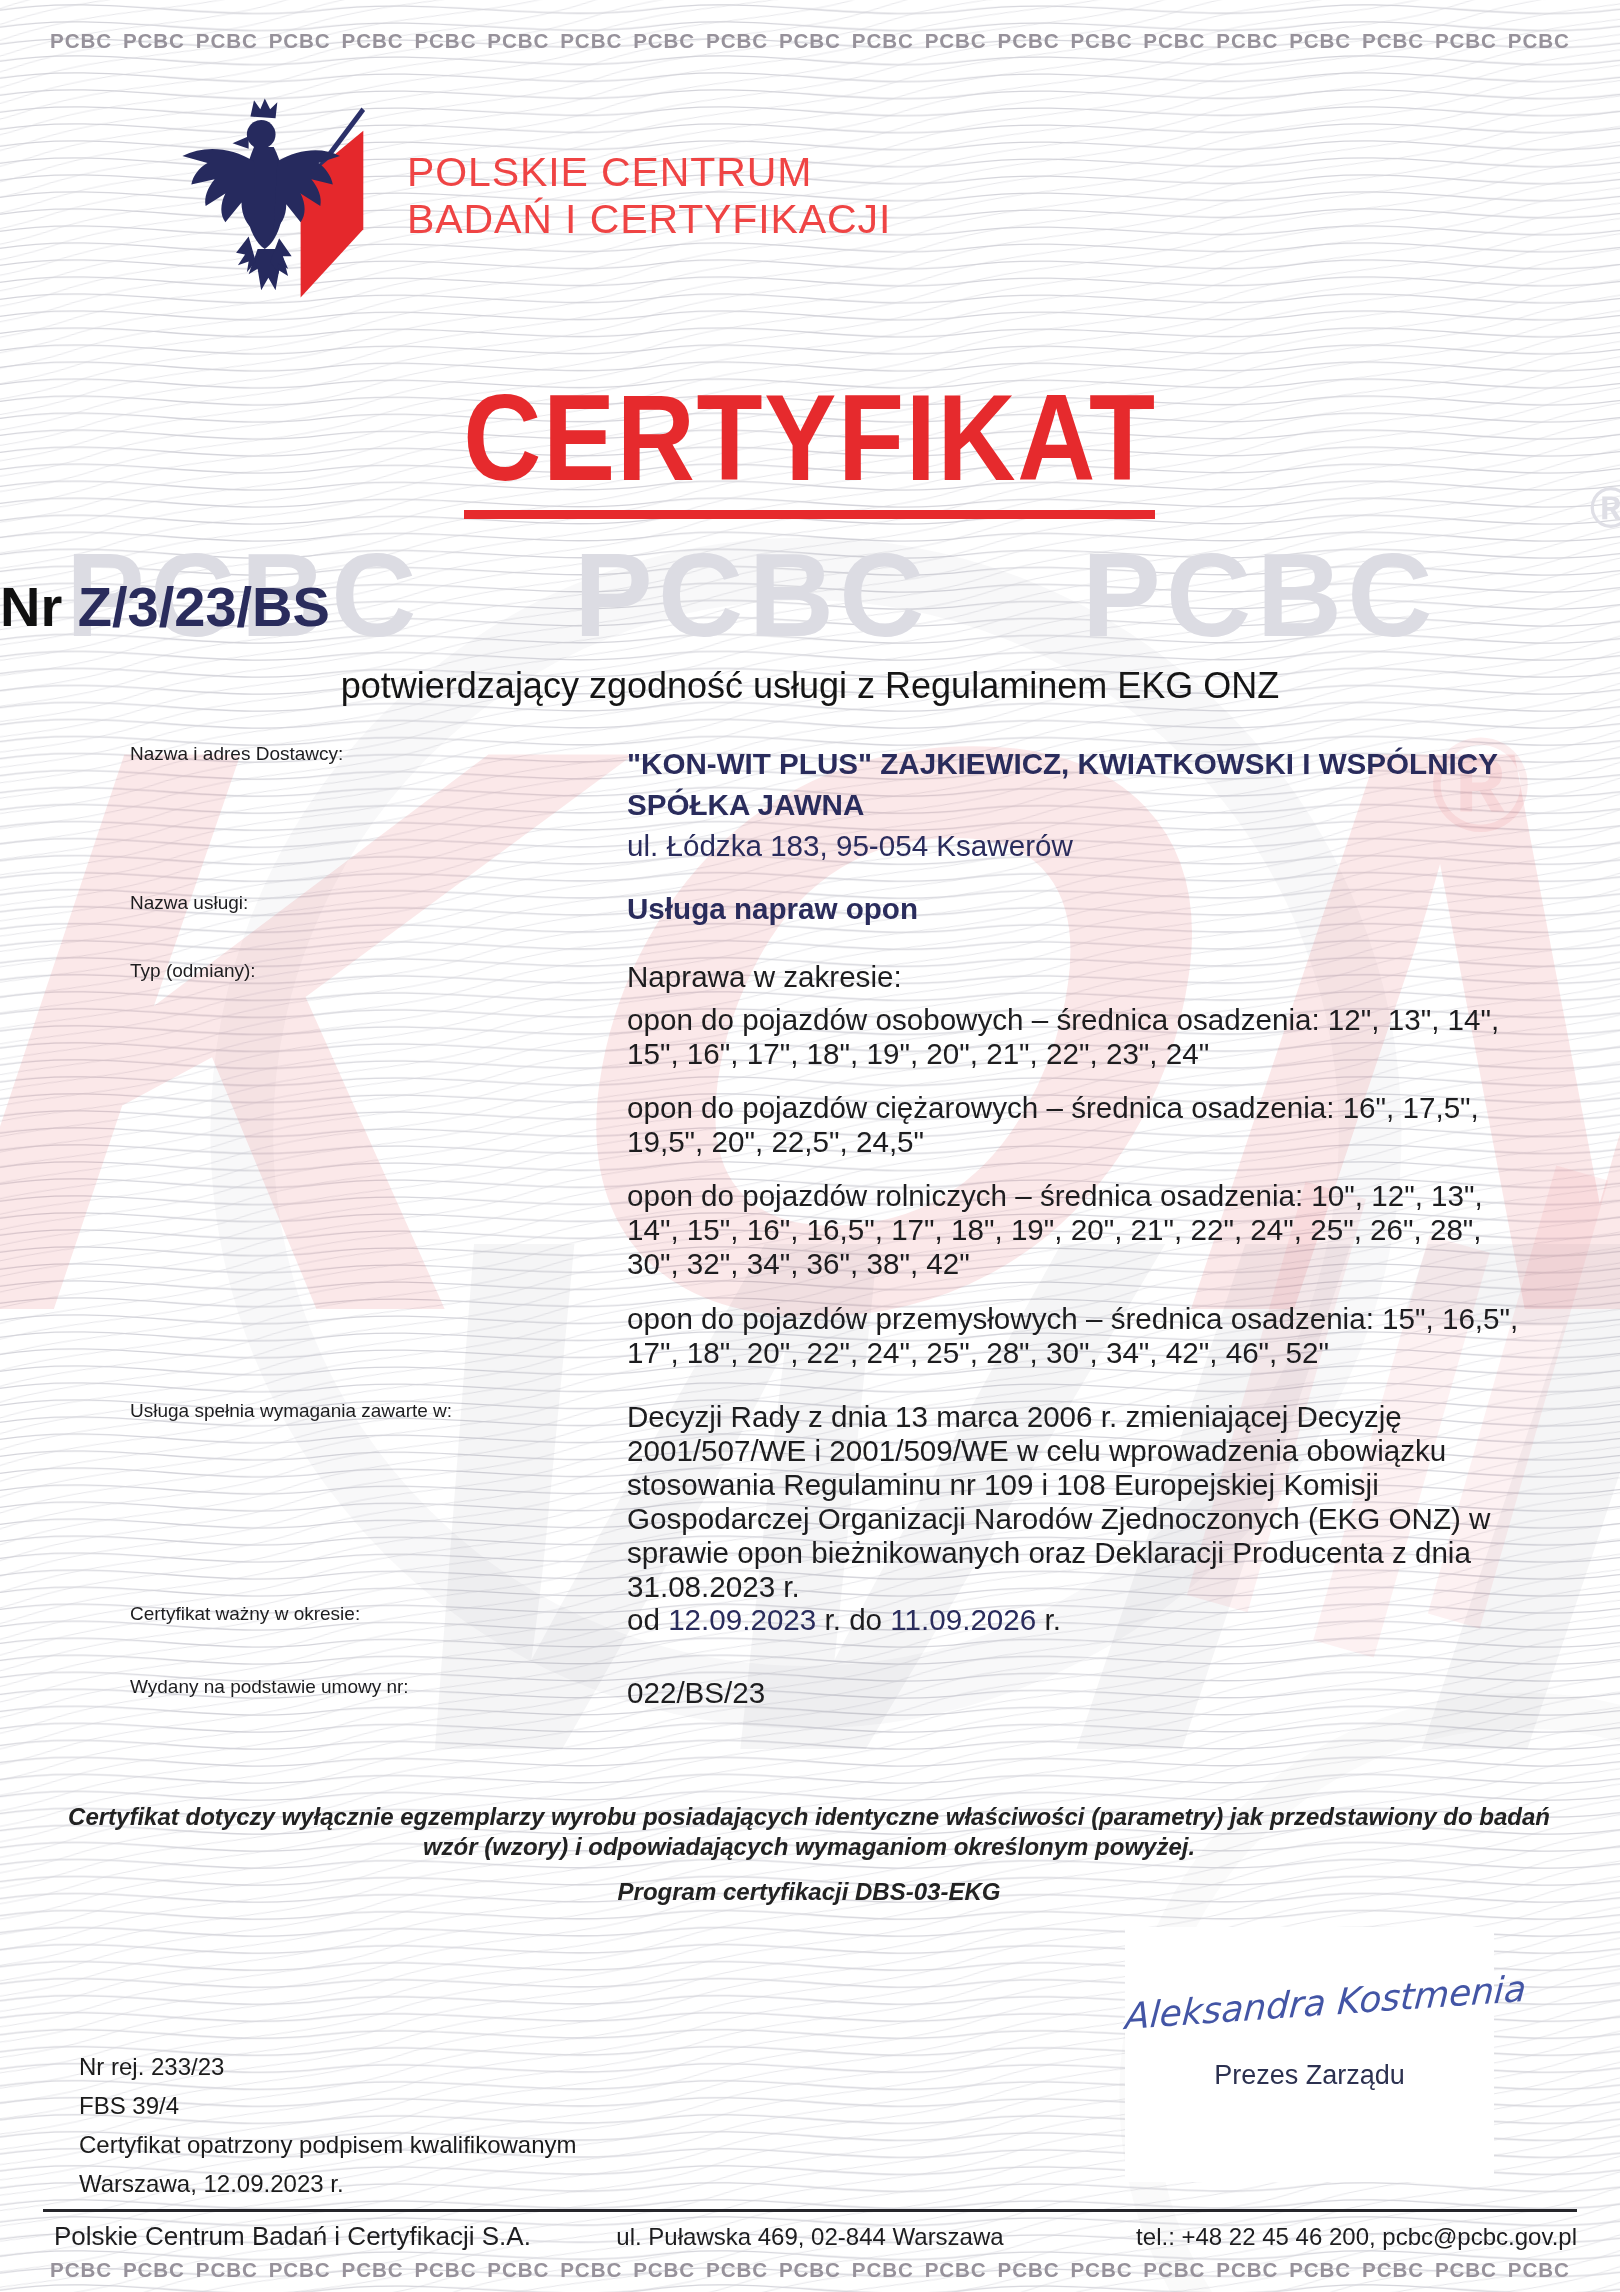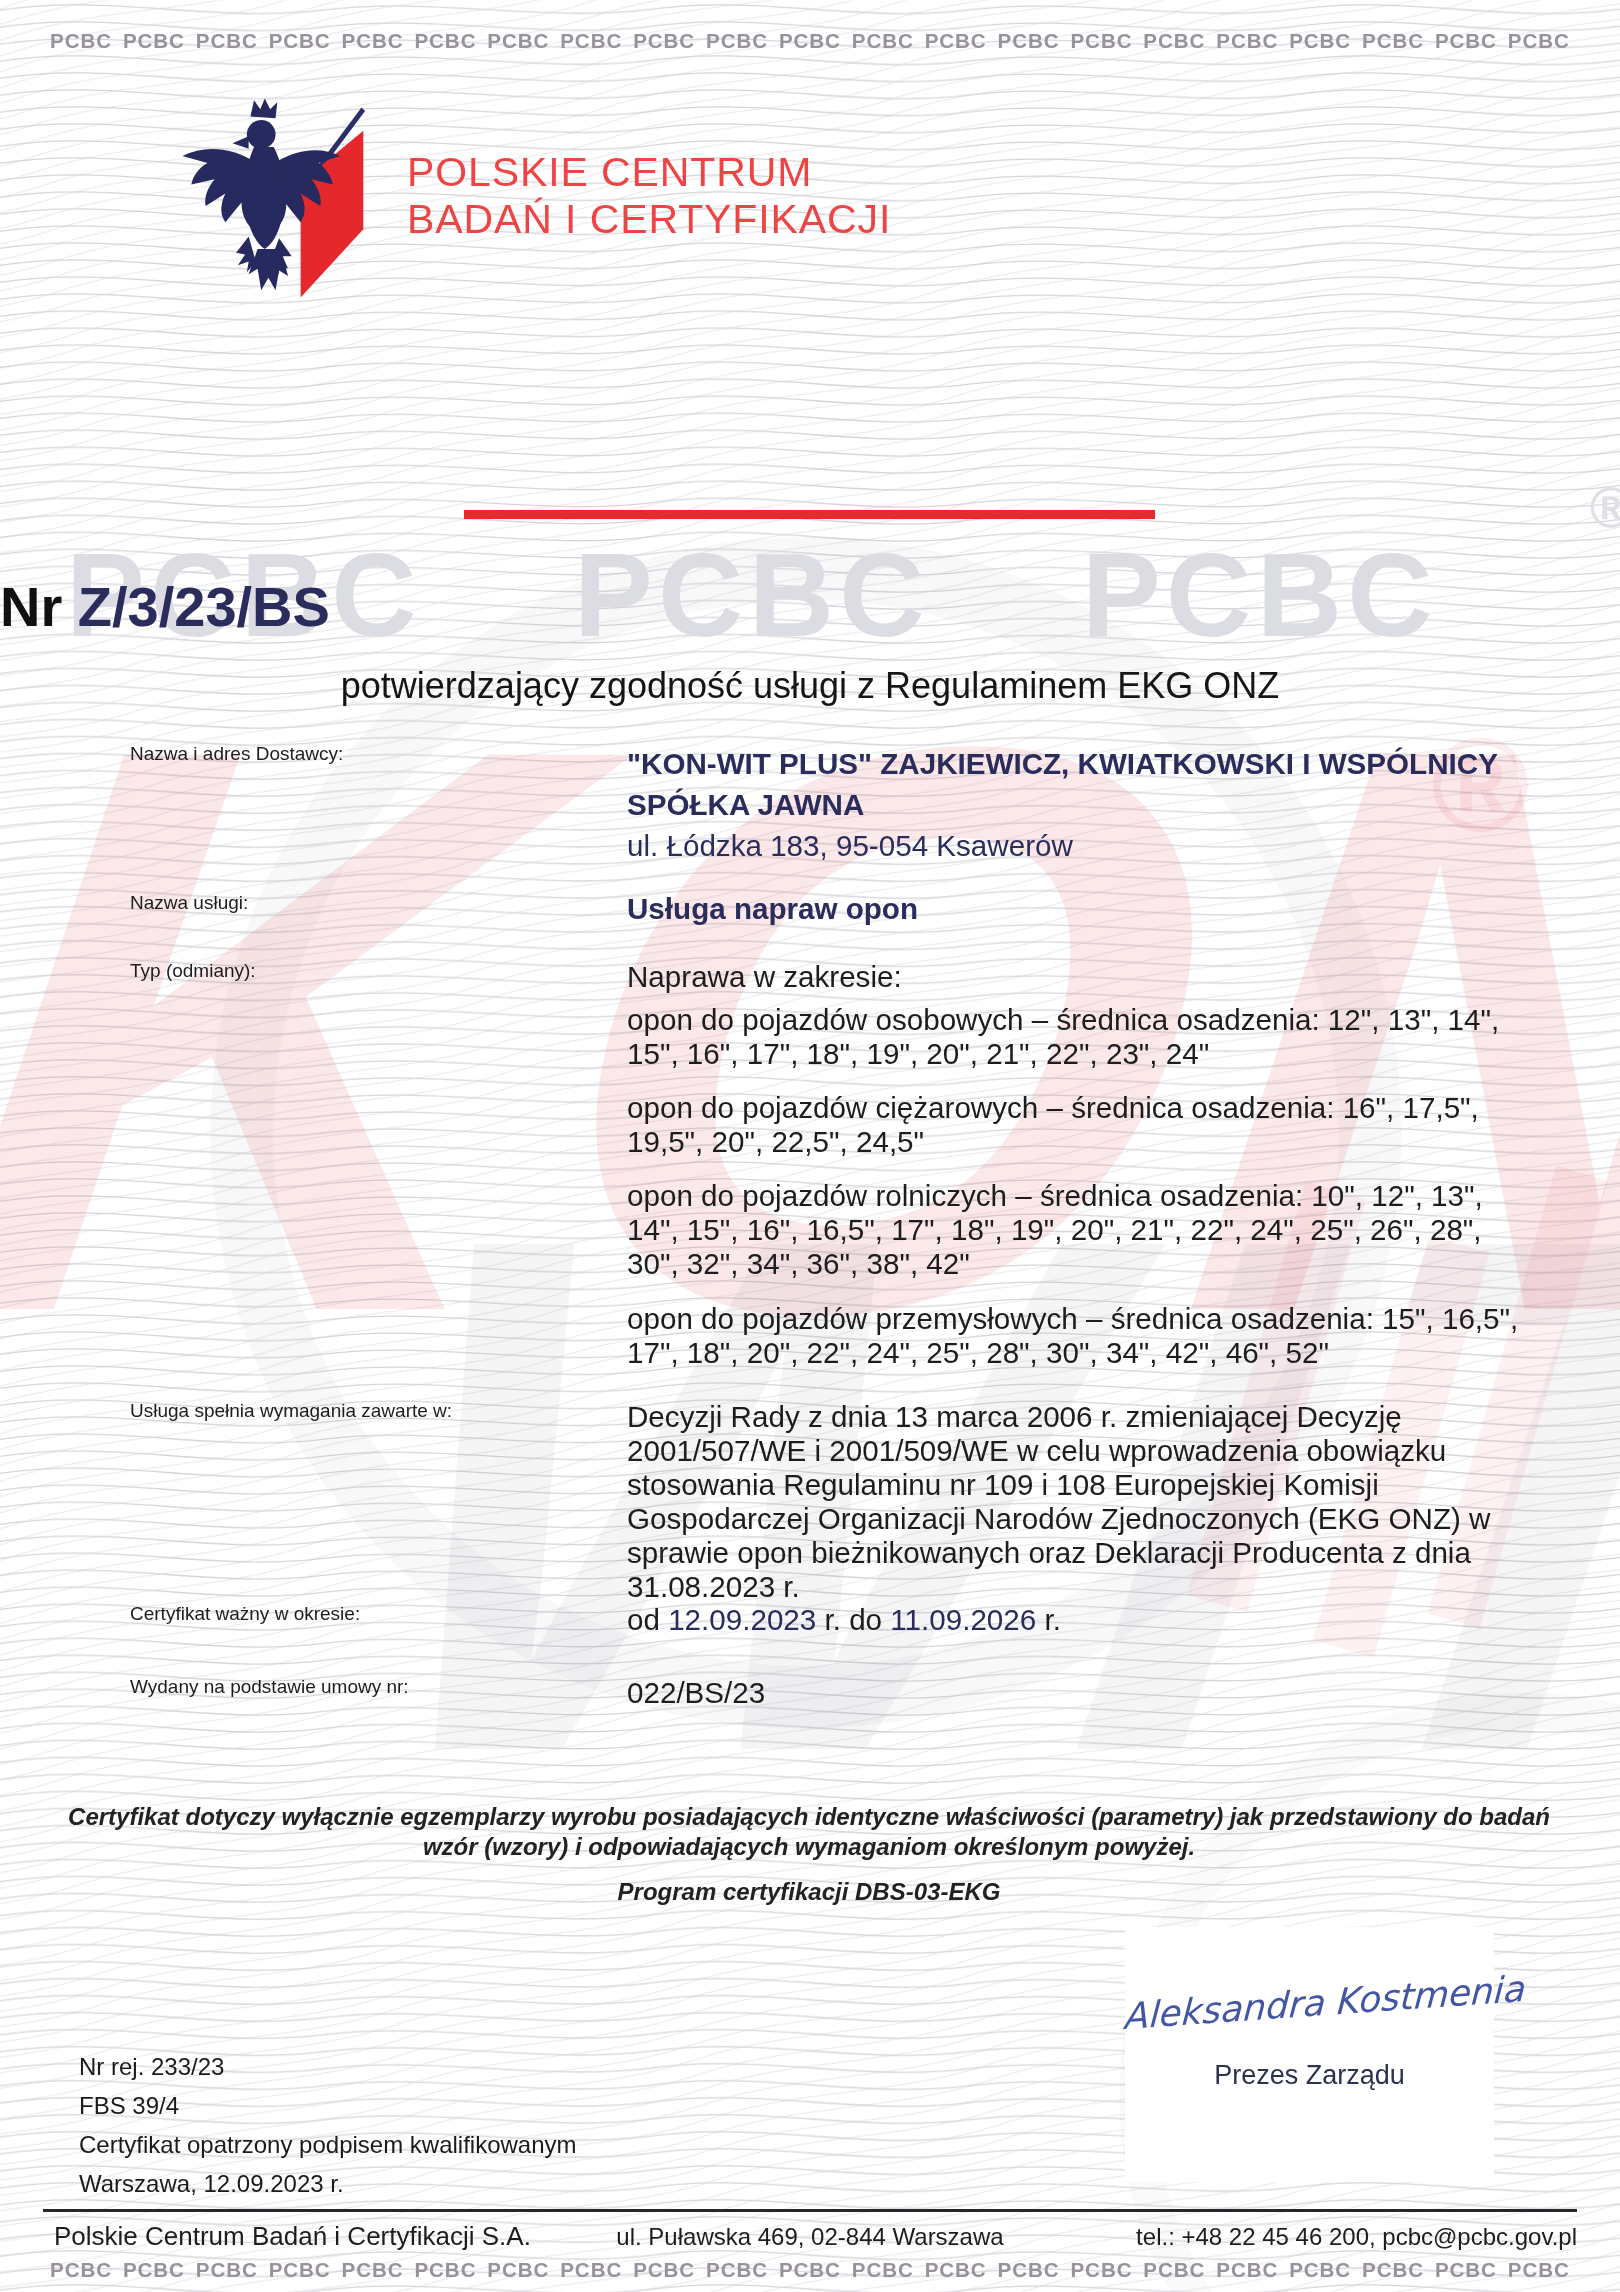--- a/index.html
+++ b/index.html
@@ -131,20 +131,23 @@
       <path d="M100,172 L90,200 L100,194 L104,218 L112,204 L120,218 L124,196 L134,202 L126,172 Z"></path>
       <path d="M90,158 L76,176 L86,178 L78,190 L90,186 L88,198 L98,186 Z"></path>
       <path d="M124,160 L138,180 L128,180 L134,194 L122,188 L124,200 L114,186 Z"></path>
     </g>
   </svg>
   <div class="abs logo-text">
     <div>POLSKIE CENTRUM</div>
     <div>BADAŃ I CERTYFIKACJI</div>
   </div>
 
+  <div class="abs title">
+    <span>CERTYFIKAT</span>
+  </div>
   <div class="abs title-underline"></div>
 
   <div class="abs cert-no">
     <span>Nr </span><span class="num">Z/3/23/BS</span>
   </div>
 
   <div class="abs subtitle">potwierdzający zgodność usługi z Regulaminem EKG ONZ</div>
 
   <div class="row" style="top:743px;">
     <div class="lbl">Nazwa i adres Dostawcy:</div>

